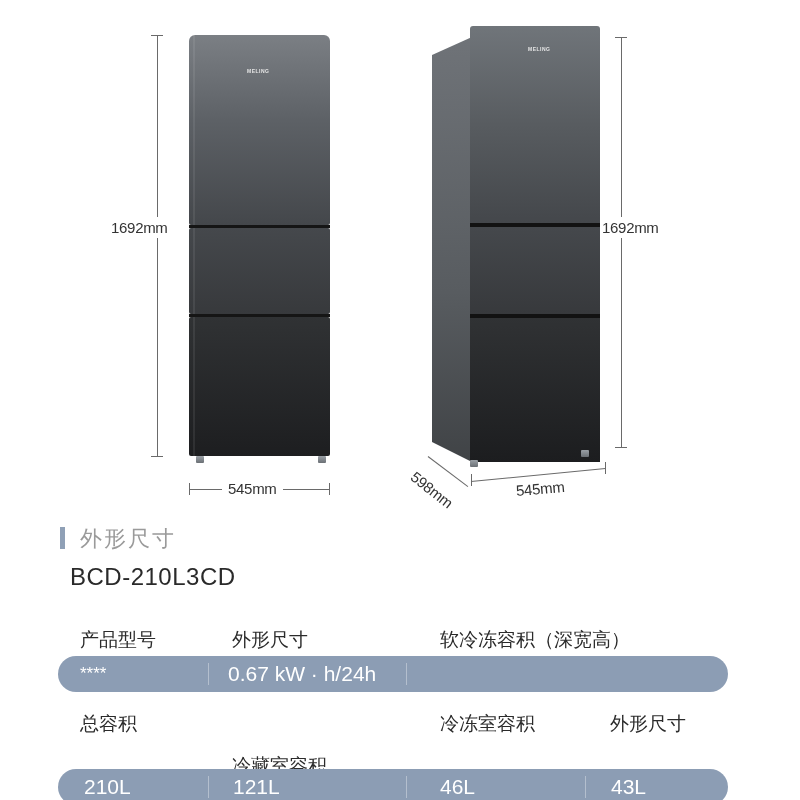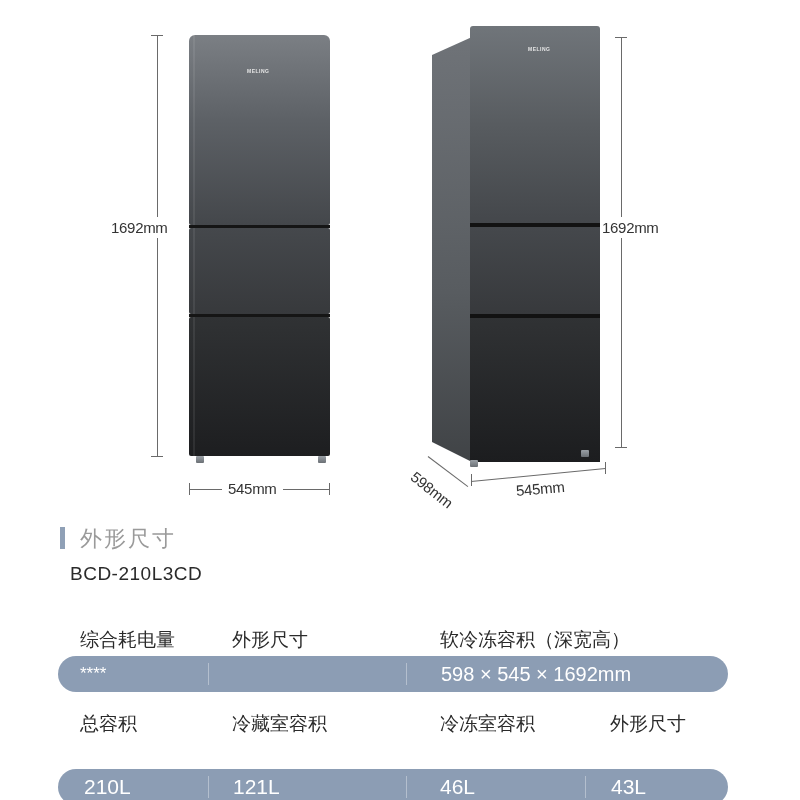--- a/index.html
+++ b/index.html
@@ -30,21 +30,21 @@
     clip-path: polygon(0 18px, 40px 0, 40px 425px, 0 405px); }
   .fridge-persp { position: absolute; left: 470px; top: 26px; width: 130px; height: 436px; }
   .p-door-top { position: absolute; left: 0; top: 0; width: 100%; height: 197px; background: linear-gradient(180deg, #70757a 0%, #585c60 50%, #44474b 100%); border-radius: 3px 3px 0 0; }
   .p-door-mid { position: absolute; left: 0; top: 201px; width: 100%; height: 87px; background: linear-gradient(180deg, #45484c, #37393c); }
   .p-door-bot { position: absolute; left: 0; top: 292px; width: 100%; height: 144px; background: linear-gradient(180deg, #303234, #1c1d1f); }
   .p-gap { position: absolute; left: 0; width: 100%; height: 4px; background: #121212; }
 
   
   .section-bar { position: absolute; left: 60px; top: 527px; width: 5px; height: 22px; background: #8fa0b6; }
   .section-title { position: absolute; left: 80px; top: 524px; font-size: 22px; color: #9a9a9a; letter-spacing: 2px; }
-  .model { position: absolute; left: 70px; top: 563px; font-size: 19px; color: #2a2a2a; letter-spacing: 0.5px; }
+  .model { position: absolute; left: 70px; top: 563px; font-size: 24px; color: #2a2a2a; letter-spacing: 0.5px; }
   .lbl { position: absolute; font-size: 19px; color: #2b2b2b; white-space: nowrap; }
 
   .pill { position: absolute; left: 58px; width: 670px; height: 36px; background: #8c9db4; border-radius: 18px; }
   .pill .cell { position: absolute; top: 0; height: 36px; line-height: 36px; font-size: 21px; color: #ffffff; white-space: nowrap; }
   .pill .sep { position: absolute; top: 7px; width: 1px; height: 22px; background: rgba(255,255,255,0.35); }
 </style>
 </head>
 <body>
 
 <div>
@@ -97,33 +97,33 @@
   <div class="hline" style="left:471px; top:481px; width:135px; transform: rotate(-5.5deg); transform-origin: left center;"></div>
   <div class="tick-v" style="left:471px; top:474px;"></div>
   <div class="tick-v" style="left:605px; top:462px;"></div>
   <div class="dim-label" style="left:516px; top:480px; transform: rotate(-5deg); background:transparent;">545mm</div>
 </div>
 
 <div class="section-bar"></div>
 <div class="section-title">外形尺寸</div>
 <div class="model">BCD-210L3CD</div>
 
-<div class="lbl" style="left:80px; top:627px;">综合耗电量</div>
+<div class="lbl" style="left:80px; top:627px;">产品型号</div>
 <div class="lbl" style="left:232px; top:627px;">外形尺寸</div>
 <div class="lbl" style="left:440px; top:627px;">软冷冻容积（深宽高）</div>
 
 <div class="pill" style="top:656px;">
   <div class="cell" style="left:22px; font-size:17px;">****</div>
   <div class="sep" style="left:150px;"></div>
+  <div class="cell" style="left:170px;">0.67 kW · h/24h</div>
   <div class="sep" style="left:348px;"></div>
-  <div class="cell" style="left:383px; font-size:20px;">598 × 545 × 1692mm</div>
 </div>
 
 <div class="lbl" style="left:80px; top:711px;">总容积</div>
-<div class="lbl" style="left:232px; top:711px;">冷藏室容积</div>
+<div class="lbl" style="left:232px; top:753px;">冷藏室容积</div>
 <div class="lbl" style="left:440px; top:711px;">冷冻室容积</div>
 <div class="lbl" style="left:610px; top:711px;">外形尺寸</div>
 
 <div class="pill" style="top:769px;">
   <div class="cell" style="left:26px;">210L</div>
   <div class="sep" style="left:150px;"></div>
   <div class="cell" style="left:175px;">121L</div>
   <div class="sep" style="left:348px;"></div>
   <div class="cell" style="left:382px;">46L</div>
   <div class="sep" style="left:527px;"></div>

